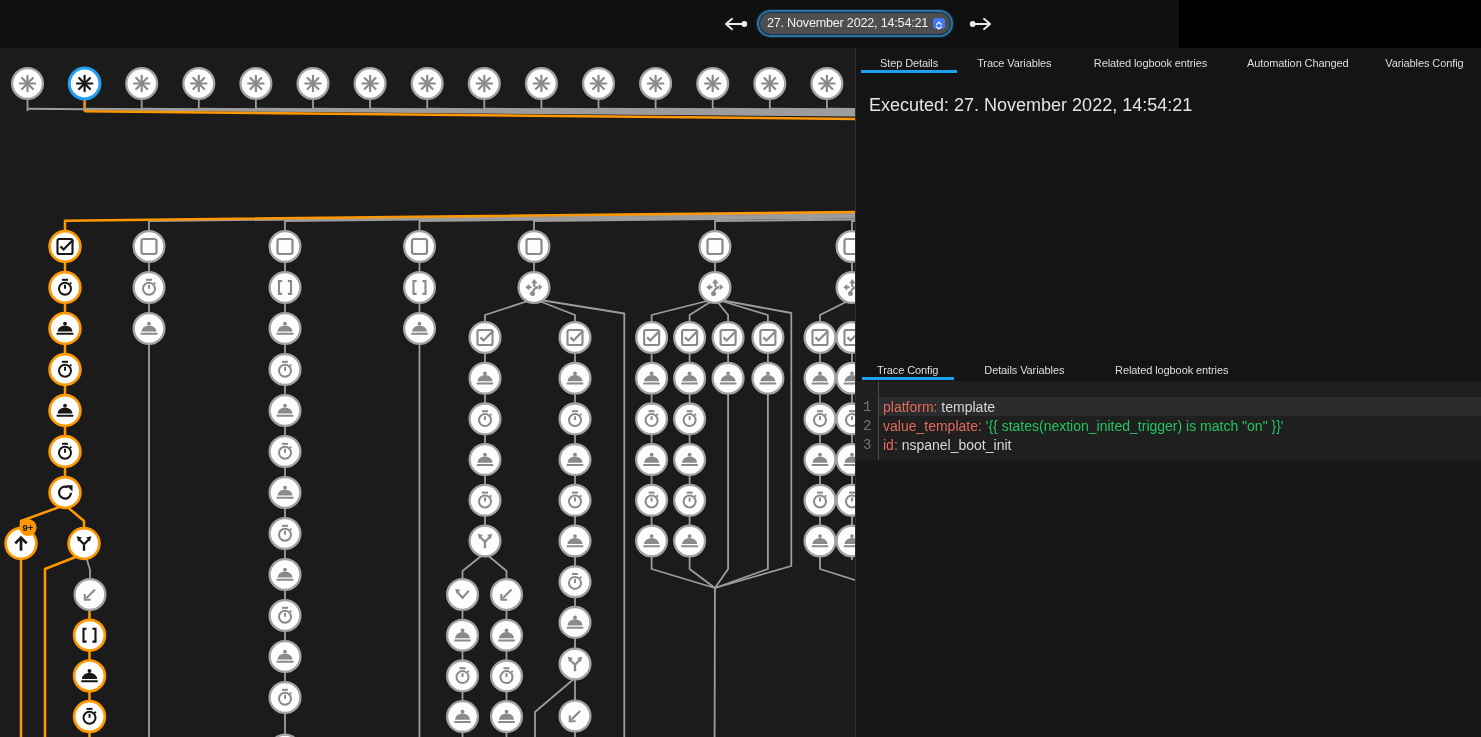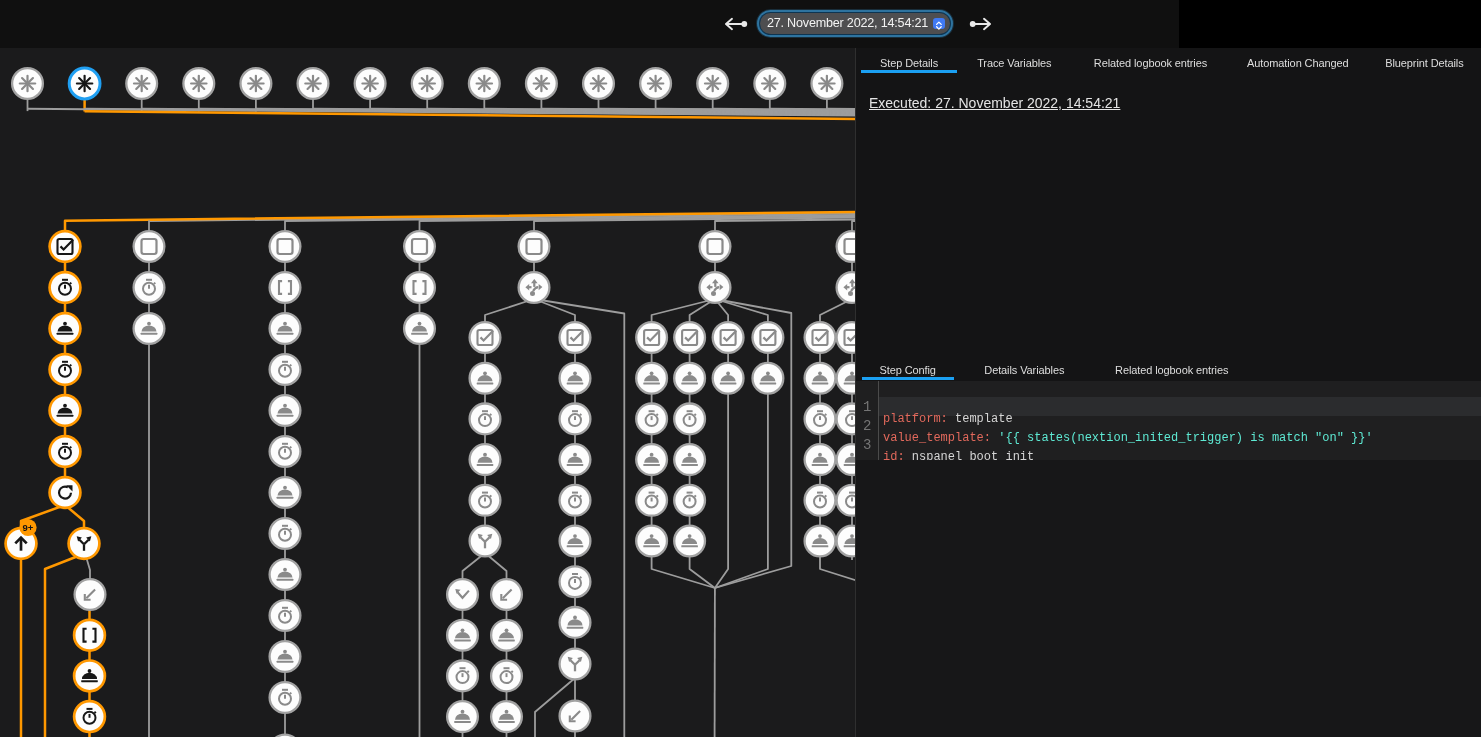--- a/index.html
+++ b/index.html
@@ -6,29 +6,29 @@
 #stage { position:relative; width:1481px; height:737px; overflow:hidden; }
 .abs { position:absolute; }
 #graphbg { left:0; top:48px; width:856px; height:689px; background:#1b1b1c; }
 #toolbar { left:0; top:0; width:1179px; height:48px; background:#101010; z-index:5; }
 #panel  { left:855px; top:48px; width:626px; height:689px; background:#141415; z-index:4; }
 #divider { left:855px; top:48px; width:1px; height:689px; background:#2f2f2f; z-index:6; }
 .tab { position:absolute; transform:translateX(-50%); font-size:11px; letter-spacing:-0.1px;
   color:#dedede; white-space:nowrap; z-index:5; }
 #ul1 { left:861px; top:70.3px; width:96px; height:2.8px; background:#1ba0f2; z-index:5; }
 #ul2 { left:862px; top:377.3px; width:91.5px; height:2.9px; background:#1ba0f2; z-index:5; }
-#executed { position:absolute; left:869px; top:95px; font-size:14px; color:#e4e4e4; z-index:5;text-decoration:underline; }
+#executed { position:absolute; left:869px; top:95px; font-size:18px; color:#e4e4e4; z-index:5; }
 .codewrap { position:absolute; left:855px; top:380.5px; width:626px; height:79.5px; background:#1f1f20; z-index:5; }
 .actline { position:absolute; left:24px; top:16.8px; width:602px; height:19px; background:#2b2c2e; }
 .gut { position:absolute; left:0; top:17px; width:16.5px; text-align:right; color:#757575;
   font-family:"Liberation Mono", monospace; font-size:14px; line-height:19px; }
 .gutsep { position:absolute; left:22.5px; top:0; width:1px; height:79.3px; background:#4b4b4b; }
-.code { position:absolute; left:28px; top:17px; font-family:Liberation Mono, monospace;
-  font-size:12px; line-height:19px; white-space:pre; color:#d6d6d6;margin-top:12px; }
-.k { color:#e2695c; } .v { color:#d6d6d6; } .s { color:#5eead4; }
+.code { position:absolute; left:28px; top:17px; font-family:Liberation Sans, sans-serif;
+  font-size:14px; line-height:19px; white-space:pre; color:#d6d6d6; }
+.k { color:#e2695c; } .v { color:#d6d6d6; } .s { color:#22c55e; }
 #bottom { position:absolute; left:855px; top:460px; width:626px; height:277px; background:#171718; z-index:5; }
 #sel { position:absolute; left:759.5px; top:12.5px; width:190px; height:21.5px; border-radius:11px;
   background:#4e4e50; z-index:6; box-shadow:0 0 0 1px #0e3450, 0 0 0 3px #2e739f, 0 0 0 4px rgba(46,115,159,0.3); }
 #seltext { position:absolute; left:0px; top:3px; width:176px; text-align:center; font-size:12.6px;
   letter-spacing:-0.2px; color:#f3f3f3; }
 #stepper { position:absolute; left:173.5px; top:5px; width:11.8px; height:11.2px; border-radius:3px;
   background:#3f79f3; }
 </style></head>
 <body>
 <div id="stage">
@@ -414,23 +414,23 @@
           </svg></div>
   </div>
 </div>
 <div class="abs" id="panel">
   
 </div>
 <div class="tab" style="left:909px;top:57px">Step Details</div>
     <div class="tab" style="left:1014.3px;top:57px">Trace Variables</div>
     <div class="tab" style="left:1150.5px;top:57px">Related logbook entries</div>
     <div class="tab" style="left:1297.8px;top:57px">Automation Changed</div>
-    <div class="tab" style="left:1424.4px;top:57px">Blueprint Details</div>
+    <div class="tab" style="left:1424.4px;top:57px">Variables Config</div>
 <div id="ul1" class="abs"></div>
-<div class="tab" style="left:907.7px;top:363.5px">Step Config</div>
+<div class="tab" style="left:907.7px;top:363.5px">Trace Config</div>
     <div class="tab" style="left:1024.3px;top:363.5px">Details Variables</div>
     <div class="tab" style="left:1171.7px;top:363.5px">Related logbook entries</div>
 <div id="ul2" class="abs"></div>
 <div id="executed">Executed: 27. November 2022, 14:54:21</div>
 
 <div class="codewrap">
   <div class="actline"></div>
   <div class="gut">1<br>2<br>3</div>
   <div class="gutsep"></div>
   <div class="code"><span class="k">platform:</span> <span class="v">template</span><br><span class="k">value_template:</span> <span class="s">'{{ states(nextion_inited_trigger) is match "on" }}'</span><br><span class="k">id:</span> <span class="v">nspanel_boot_init</span></div>

